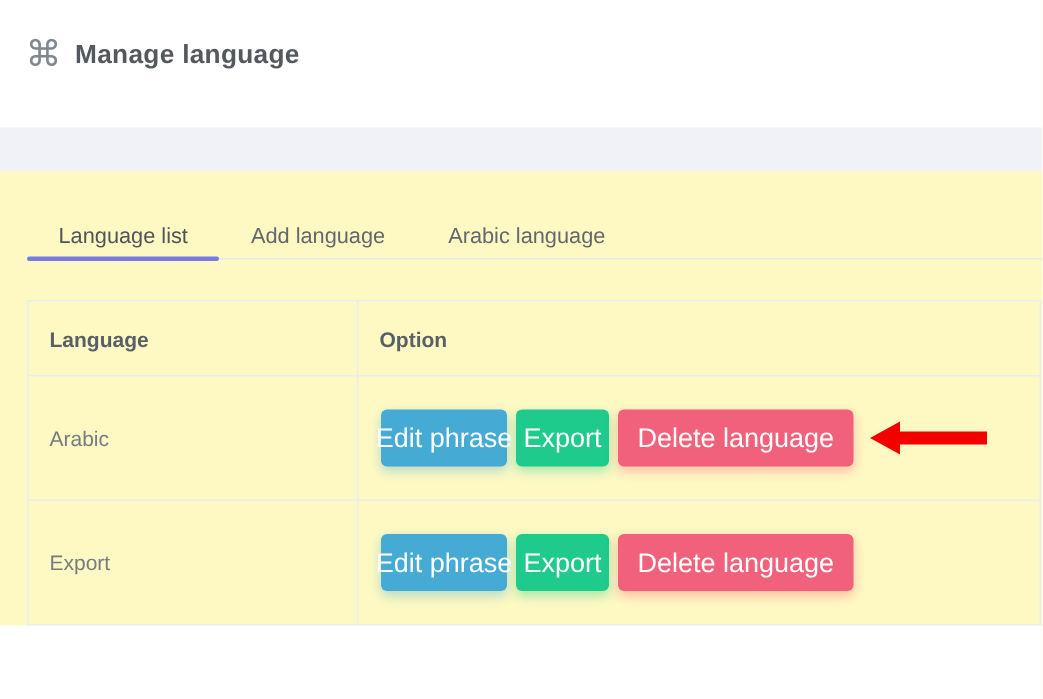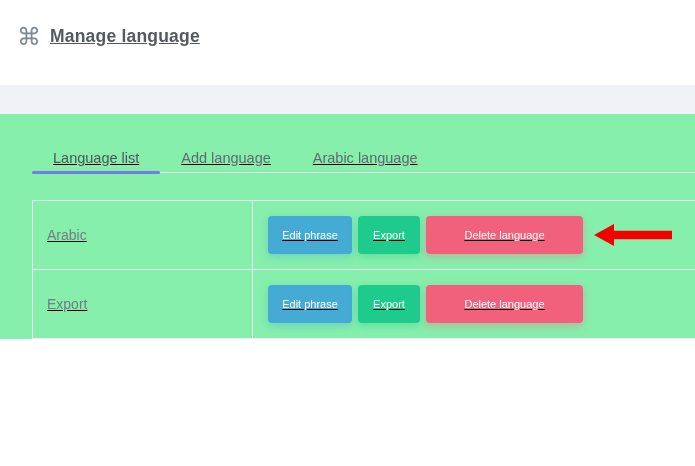--- a/index.html
+++ b/index.html
@@ -2,45 +2,45 @@
 <html style="--accent: #747be5; --info: #45aad4; --success: #1eca8c; --danger: #f2617c; --arrow: #f40000; --band: #f1f2f7;"><head>
 <meta charset="utf-8">
 <style>
   html,body{margin:0;padding:0;background:#fff;}
   body{font-family:"Liberation Sans", sans-serif;-webkit-font-smoothing:antialiased;}
   .page{position:relative;width:695px;height:466px;background:#fff;overflow:hidden;}
 
   
   .topbar{height:73px;display:flex;align-items:center;padding:0 17px;box-sizing:border-box;background:#fff;}
   .cmd-icon{font-size:24px;color:#7d8893;line-height:1;margin-right:9px;font-weight:400;}
-  .page-title{font-size:17.5px;font-weight:700;color:#54595f;letter-spacing:.2px;text-decoration:underline;}
+  .page-title{font-size:17.5px;font-weight:700;color:#54595f;letter-spacing:.2px;}
 
   
   .band{height:29px;margin-top:12px;background:var(--band,#f1f2f7);}
 
   
-  .content{padding:28px 0 0 32px;background:#86efac;text-decoration:underline;}
+  .content{padding:28px 0 0 18px;background:#fef9c3;}
 
   
   .tabs{display:flex;border-bottom:1px solid #e4e7ec;}
   .tab{position:relative;padding:8px 21px 6px;font-size:14.5px;color:#63686e;cursor:pointer;white-space:nowrap;}
   .tab.active{color:#4f545a;}
   .tab.active::after{content:"";position:absolute;left:0;right:0;bottom:-2px;height:3px;border-radius:2px;background:var(--accent,#747be5);}
 
   
   .table-wrap{margin-top:27px;width:676px;}
   table{border-collapse:collapse;width:676px;table-layout:fixed;}
   th,td{border:1px solid #e9ecf1;box-sizing:border-box;}
   th{height:50px;text-align:left;font-size:14px;font-weight:700;color:#595f66;padding:0 0 0 14px;}
-  td{height:69px;}
+  td{height:83px;}
   col.c1{width:220px;}
   td.lang{font-size:14px;color:#757c83;padding-left:14px;}
   td.options{padding-left:15px;}
   .btns{display:flex;align-items:center;gap:6px;}
-  .btn{height:38px;border:none;border-radius:4px;color:#fff;font-size:11px;font-family:inherit;display:inline-flex;align-items:center;justify-content:center;cursor:pointer;white-space:nowrap;}
+  .btn{height:38px;border:none;border-radius:4px;color:#fff;font-size:18px;font-family:inherit;display:inline-flex;align-items:center;justify-content:center;cursor:pointer;white-space:nowrap;}
   .btn.info{background:var(--info,#45aad4);width:84px;box-shadow:0 3px 8px rgba(69,170,212,.4);}
   .btn.success{background:var(--success,#1eca8c);width:62px;box-shadow:0 3px 8px rgba(30,202,140,.4);}
   .btn.danger{background:var(--danger,#f2617c);width:157px;box-shadow:0 3px 8px rgba(242,97,124,.4);}
 
   .arrow{margin-left:5px;color:var(--arrow,#f40000);display:block;flex:0 0 auto;}
 </style>
 </head>
 <body>
 
 <div class="page">
@@ -60,20 +60,24 @@
       <div class="tab">Arabic language</div>
     </div>
 
     <div class="table-wrap">
       <table>
         <colgroup>
             <col class="c1">
             <col>
           </colgroup>
         <tbody>
+            <tr>
+          <th>Language</th>
+          <th>Option</th>
+        </tr>
 
         <tr>
           <td class="lang">Arabic</td>
           <td class="options">
             <div class="btns">
               <button class="btn info">Edit phrase</button>
               <button class="btn success">Export</button>
               <button class="btn danger">Delete language</button>
               <svg class="arrow" width="80" height="26" viewBox="0 0 80 26">
                 <polygon points="0,13 20,2 20,8.7 78,8.7 78,17.3 20,17.3 20,24" fill="currentColor"></polygon>

